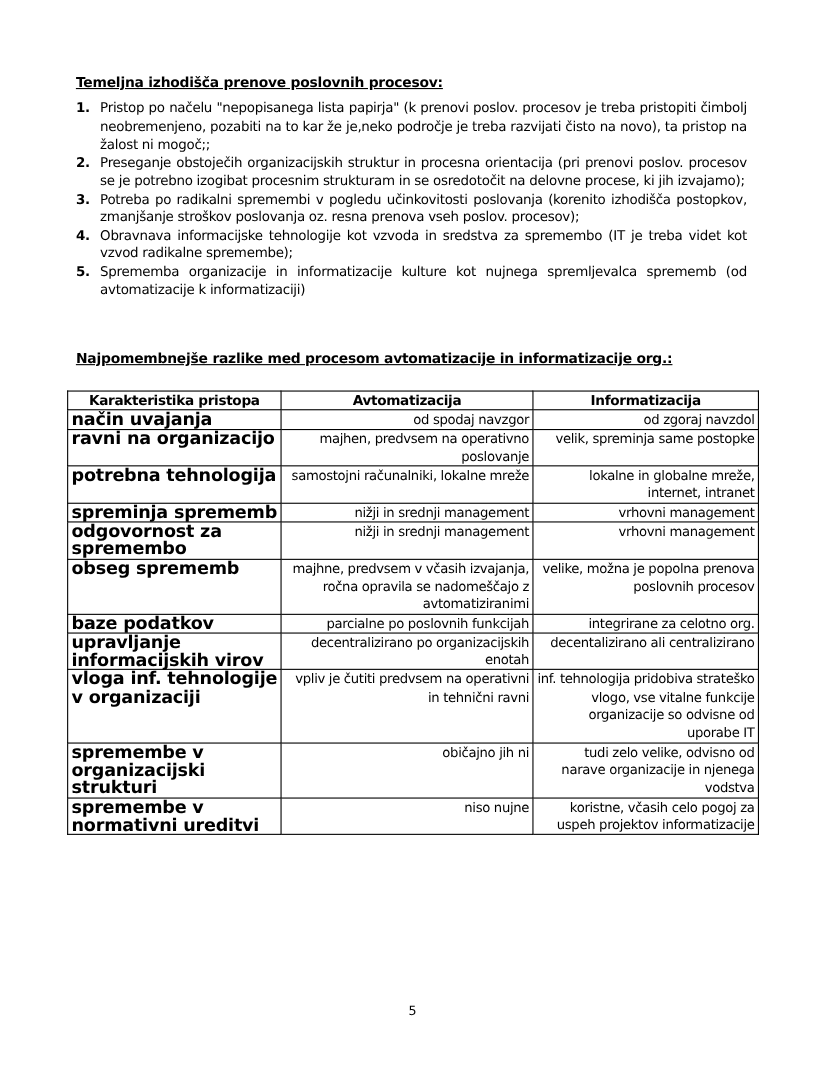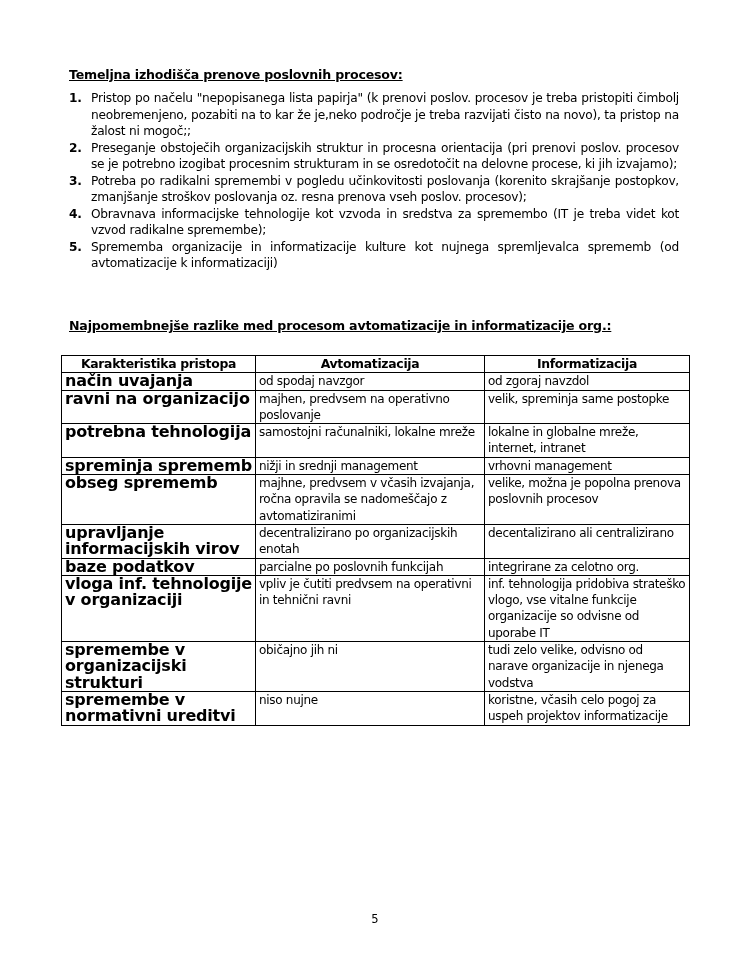--- a/index.html
+++ b/index.html
@@ -34,37 +34,37 @@
   }
   table.cmp col.c1 { width: 194px; }
   table.cmp col.c2 { width: 229px; }
   table.cmp col.c3 { width: 205px; }
   table.cmp th, table.cmp td {
     border: 1px solid #000; padding: 0 3px; vertical-align: top;
     letter-spacing: -0.3px;
   }
   table.cmp th { font-weight: bold; text-align: center; font-size: 12.4px; }
   table.cmp td.k { font-weight: bold; text-align: left; font-size: 16px; letter-spacing: -0.2px; }
-  table.cmp td.v { text-align: left; }
+  table.cmp td.v { text-align: right; }
   .pagenum {
     position: absolute; left: 0; width: 750px; top: 912px;
     text-align: center; font-size: 11.5px;
   }
 </style>
 </head>
 <body>
 
 <div class="page">
 
   <div id="h1" class="heading">Temeljna izhodišča prenove poslovnih procesov:</div>
 
   <ol class="list">
     <li><span class="num">1.</span><span>Pristop po načelu "nepopisanega lista papirja" (k prenovi poslov. procesov je treba pristopiti čimbolj neobremenjeno, pozabiti na to kar že je,neko področje je treba razvijati čisto na novo), ta pristop na žalost ni mogoč;;</span></li>
     <li><span class="num">2.</span><span>Preseganje obstoječih organizacijskih struktur in procesna orientacija (pri prenovi poslov. procesov se je potrebno izogibat procesnim strukturam in se osredotočit na delovne procese, ki jih izvajamo);</span></li>
-    <li><span class="num">3.</span><span>Potreba po radikalni spremembi v pogledu učinkovitosti poslovanja (korenito skrajšanje postopkov, zmanjšanje stroškov poslovanja oz. resna prenova vseh poslov. procesov);</span></li>
+    <li><span class="num">3.</span><span>Potreba po radikalni spremembi v pogledu učinkovitosti poslovanja (korenito izhodišča postopkov, zmanjšanje stroškov poslovanja oz. resna prenova vseh poslov. procesov);</span></li>
     <li><span class="num">4.</span><span>Obravnava informacijske tehnologije kot vzvoda in sredstva za spremembo (IT je treba videt kot vzvod radikalne spremembe);</span></li>
     <li><span class="num">5.</span><span>Sprememba organizacije in informatizacije kulture kot nujnega spremljevalca sprememb (od avtomatizacije k informatizaciji)</span></li>
   </ol>
 
   <div id="h2" class="heading">Najpomembnejše razlike med procesom avtomatizacije in informatizacije org.:</div>
 
   <table class="cmp">
     <colgroup>
         <col class="c1">
         <col class="c2">
@@ -92,33 +92,38 @@
         <td class="k">potrebna tehnologija</td>
         <td class="v">samostojni računalniki, lokalne mreže</td>
         <td class="v">lokalne in globalne mreže, internet, intranet</td>
       </tr>
       <tr>
         <td class="k">spreminja sprememb</td>
         <td class="v">nižji in srednji management</td>
         <td class="v">vrhovni management</td>
       </tr>
       <tr>
+        <td class="k">odgovornost za spremembo</td>
+        <td class="v">nižji in srednji management</td>
+        <td class="v">vrhovni management</td>
+      </tr>
+      <tr>
         <td class="k">obseg sprememb</td>
         <td class="v">majhne, predvsem v včasih izvajanja, ročna opravila se nadomeščajo z avtomatiziranimi</td>
         <td class="v">velike, možna je popolna prenova poslovnih procesov</td>
       </tr>
       <tr>
+        <td class="k">baze podatkov</td>
+        <td class="v">parcialne po poslovnih funkcijah</td>
+        <td class="v">integrirane za celotno org.</td>
+      </tr>
+      <tr>
         <td class="k">upravljanje informacijskih virov</td>
         <td class="v">decentralizirano po organizacijskih enotah</td>
         <td class="v">decentalizirano ali centralizirano</td>
-      </tr>
-      <tr>
-        <td class="k">baze podatkov</td>
-        <td class="v">parcialne po poslovnih funkcijah</td>
-        <td class="v">integrirane za celotno org.</td>
       </tr>
       <tr>
         <td class="k">vloga inf. tehnologije v organizaciji</td>
         <td class="v">vpliv je čutiti predvsem na operativni in tehnični ravni</td>
         <td class="v">inf. tehnologija pridobiva strateško vlogo, vse vitalne funkcije organizacije so odvisne od uporabe IT</td>
       </tr>
       <tr>
         <td class="k">spremembe v organizacijski strukturi</td>
         <td class="v">običajno jih ni</td>
         <td class="v">tudi zelo velike, odvisno od narave organizacije in njenega vodstva</td>

